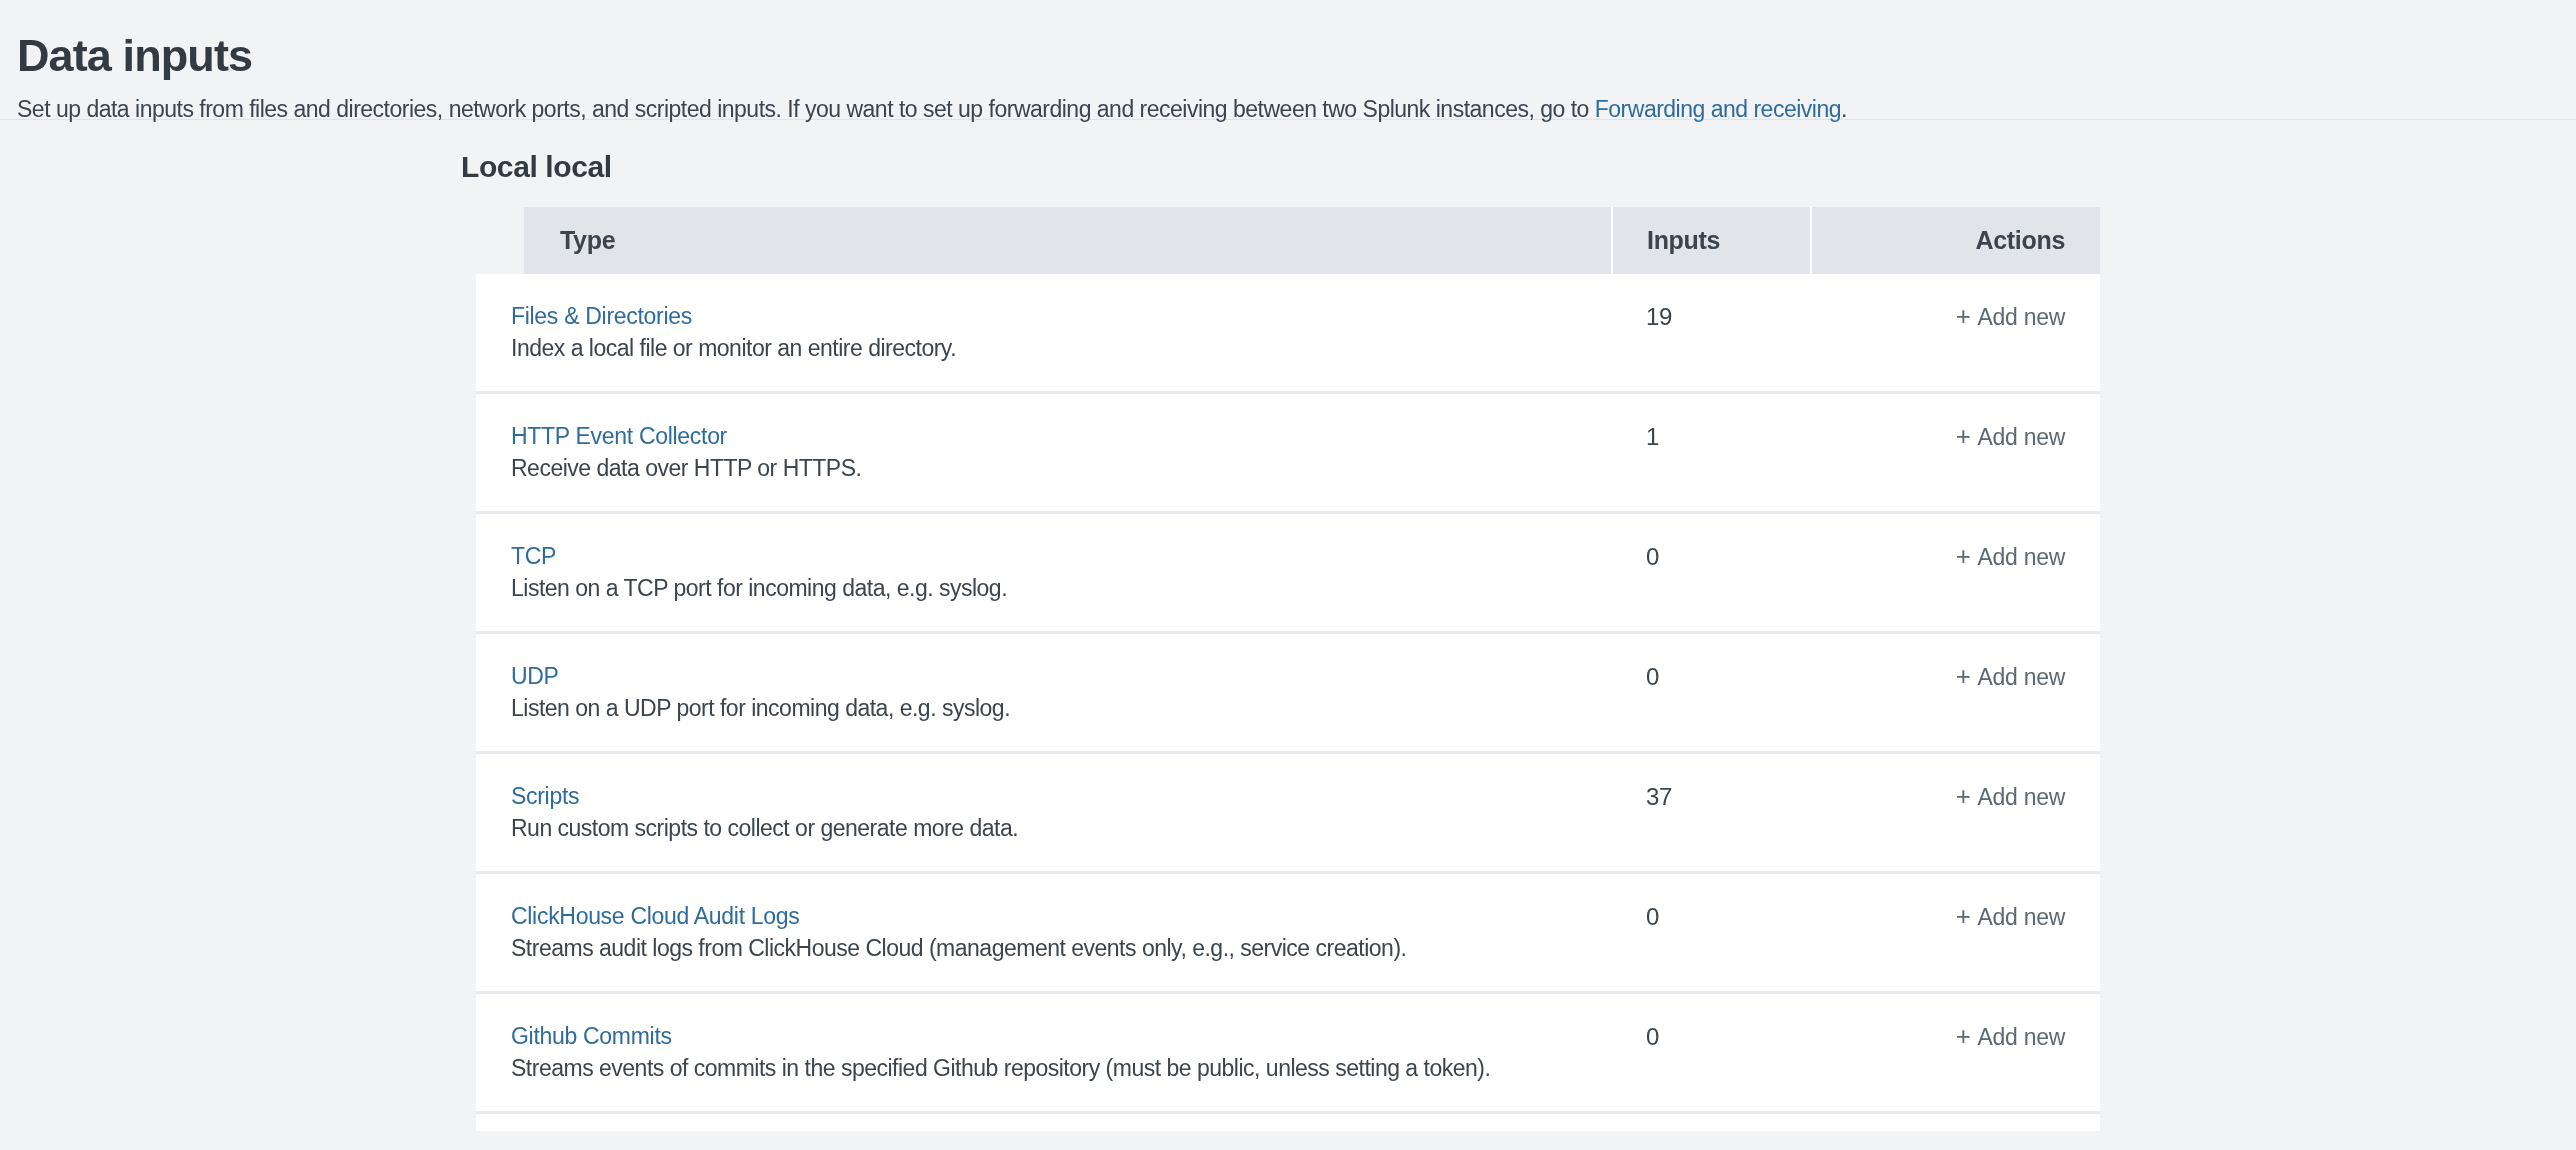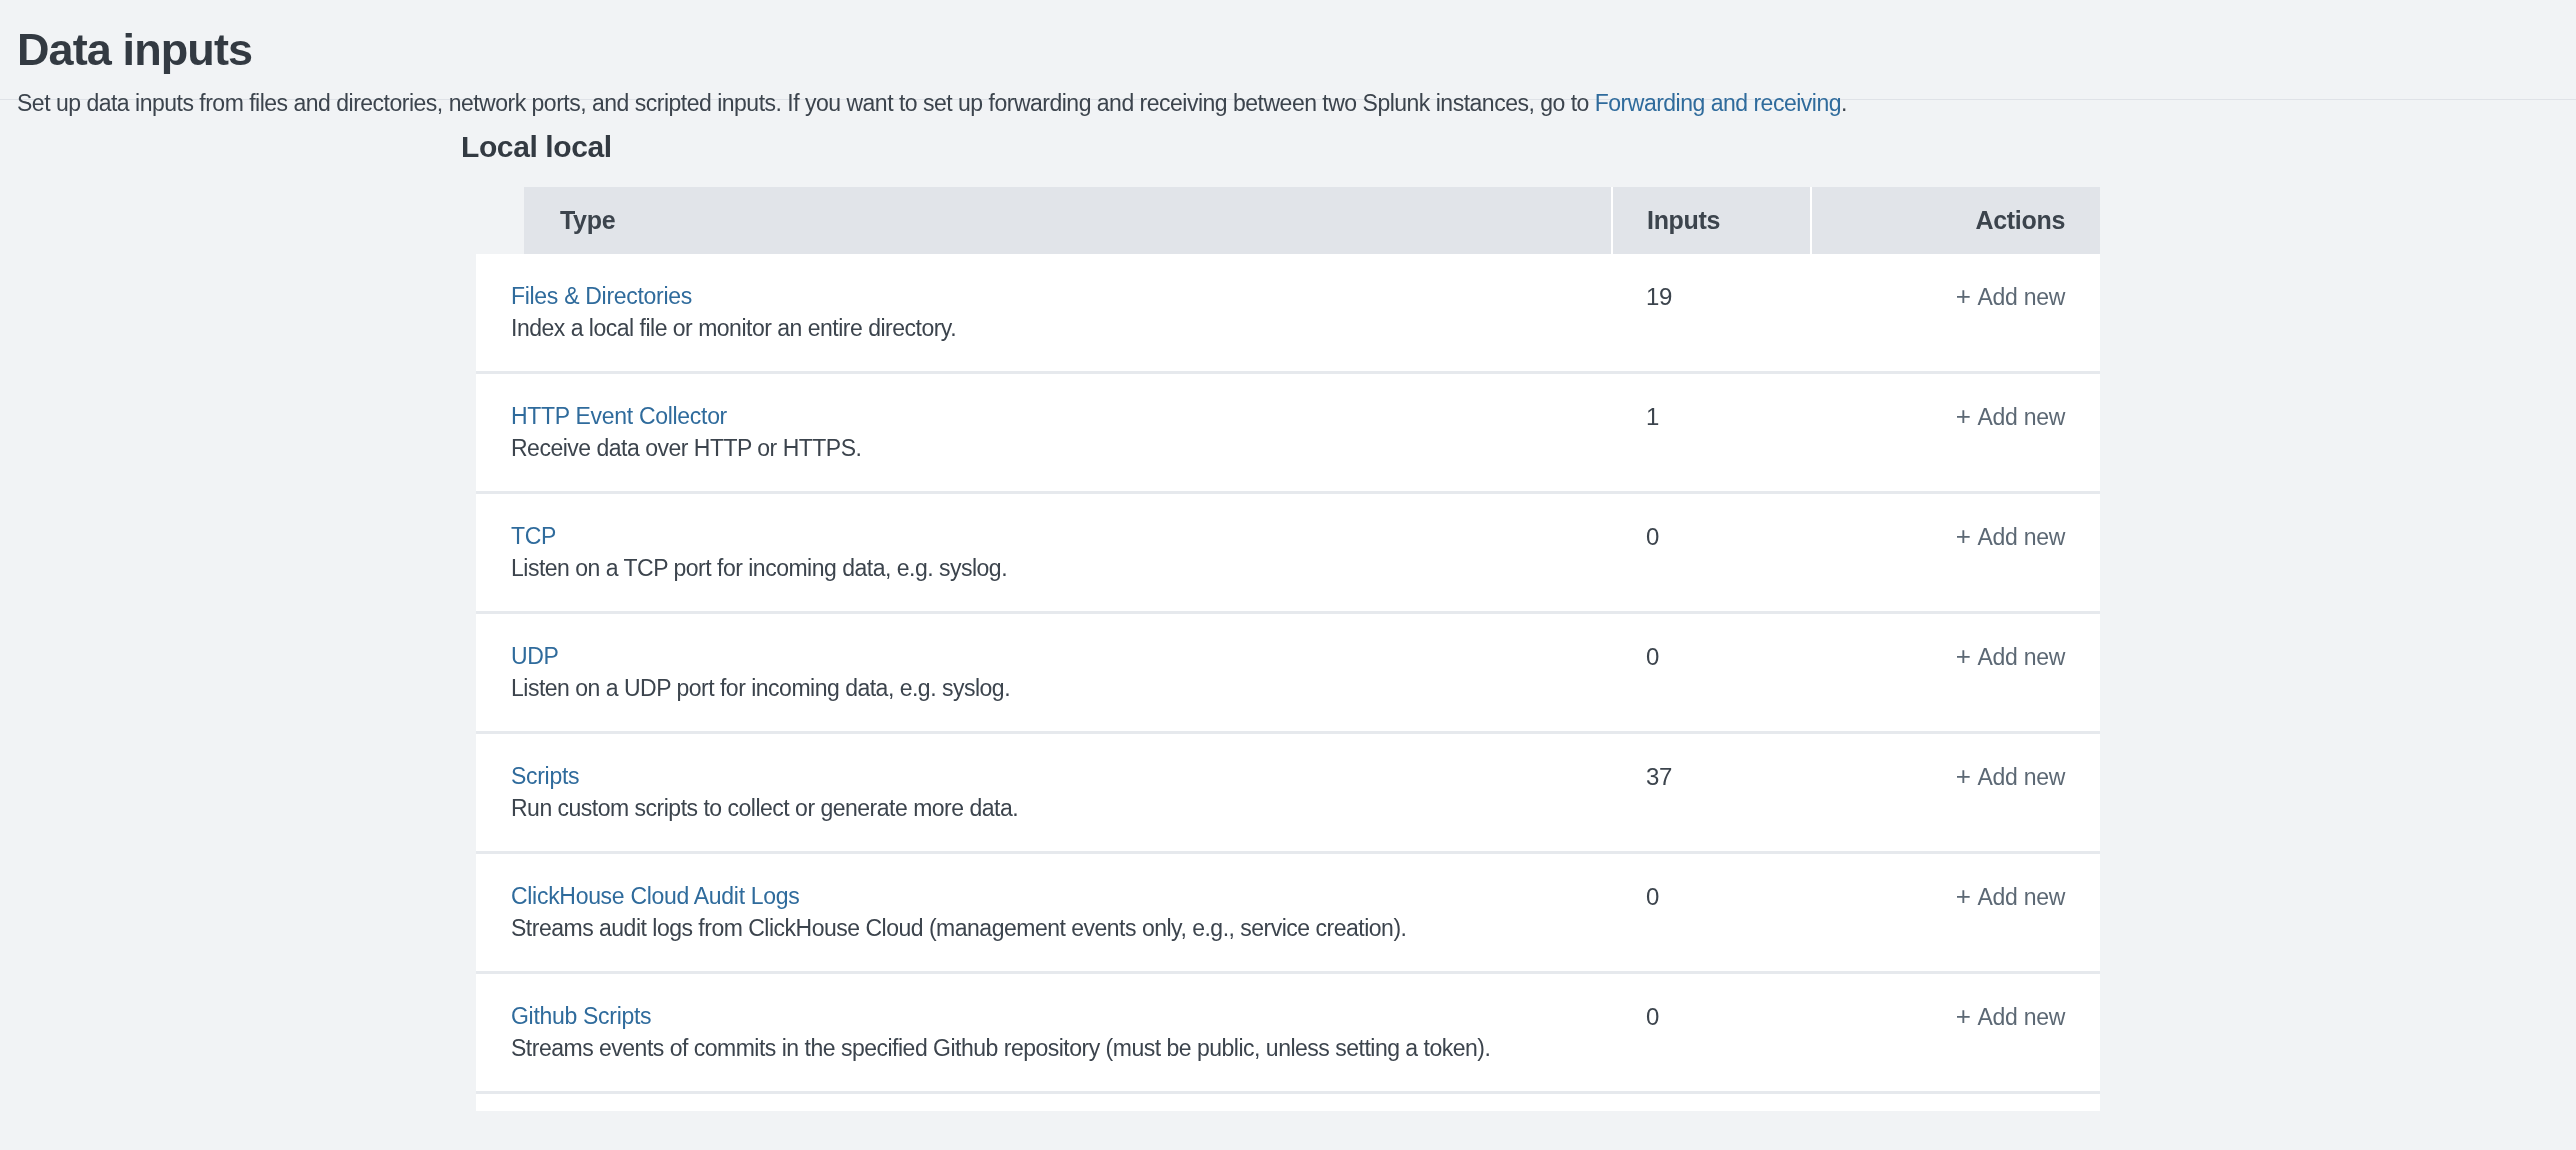--- a/index.html
+++ b/index.html
@@ -17,22 +17,22 @@
   html,body{width:2576px;height:1151px;overflow:hidden;}
   body{
     background:var(--page_bg);
     font-family:"Liberation Sans","DejaVu Sans",sans-serif;
     color:var(--text);
     letter-spacing:-0.3px;
   }
 
   
   .page-header{
-    padding:22px 0 0 17px;
-    height:100px;
+    padding:28px 0 0 17px;
+    height:120px;
     border-bottom:1.7px solid var(--band_divider);
   }
   .page-title{
     font-size:45px;
     line-height:55px;
     font-weight:bold;
     letter-spacing:-0.9px;
     color:var(--title_text);
   }
   .page-subtitle{
@@ -196,21 +196,21 @@
       <div class="row-desc">Streams audit logs from ClickHouse Cloud (management events only, e.g., service creation).</div>
     </div>
     <div class="cell cell-inputs">0</div>
     <div class="cell cell-actions">
       <a class="add-new"><span class="plus">+</span><span>Add new</span></a>
     </div>
   </div>
 
   <div class="row">
     <div class="cell cell-type">
-      <a class="row-title">Github Scripts</a>
+      <a class="row-title">Github Commits</a>
       <div class="row-desc">Streams events of commits in the specified Github repository (must be public, unless setting a token).</div>
     </div>
     <div class="cell cell-inputs">0</div>
     <div class="cell cell-actions">
       <a class="add-new"><span class="plus">+</span><span>Add new</span></a>
     </div>
   </div>
 </div>
   <div class="row-stub"></div>
 </div>

